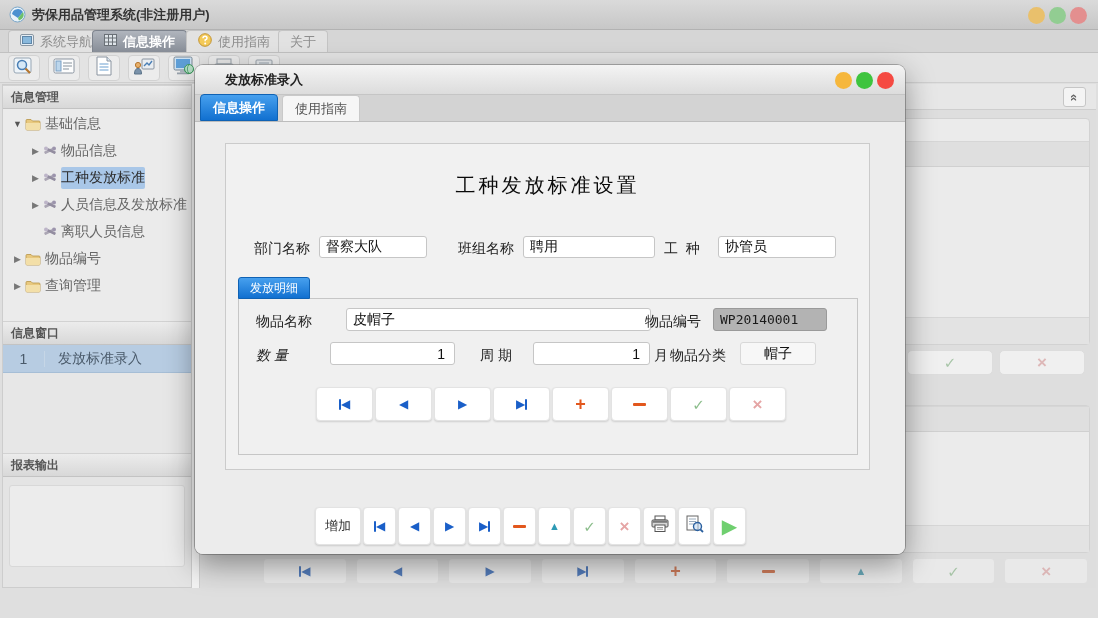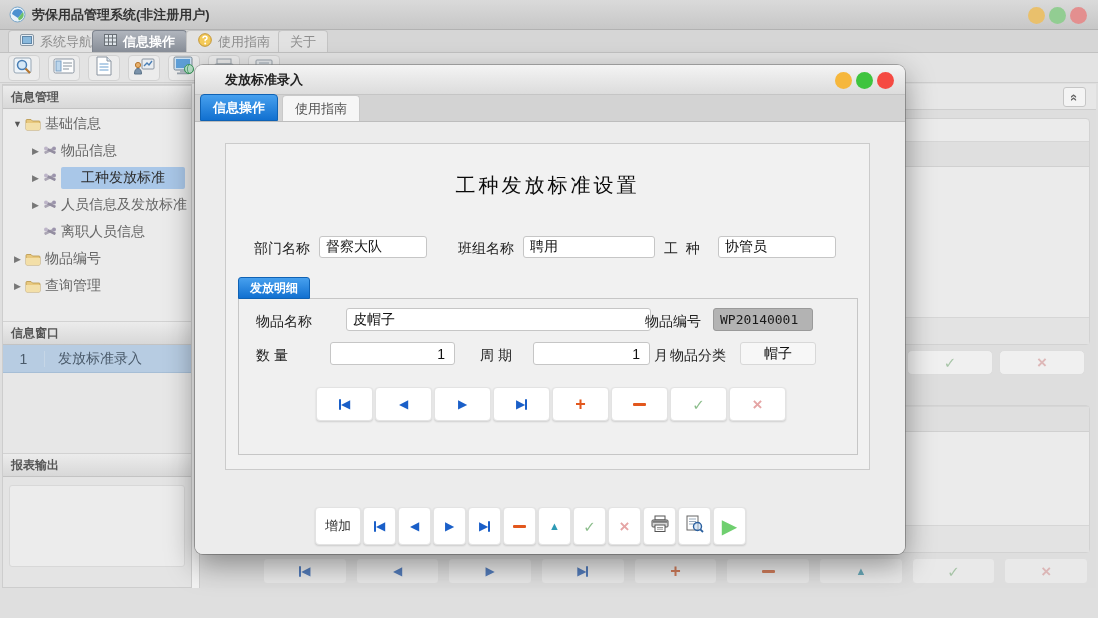--- a/index.html
+++ b/index.html
@@ -31,21 +31,21 @@
   
   .sidebar { position:absolute; left:2px; top:84px; width:190px; height:504px; background:#e4e4e4; border:1px solid #cdcdcd; }
   .sec-h { position:absolute; left:0; right:0; height:24px; background:linear-gradient(#ececec,#d8d8d8);
     border-top:1px solid #d2d2d2; border-bottom:1px solid #c3c3c3; font-size:12px; font-weight:bold; color:#555;
     line-height:23px; padding-left:8px; }
   .tree { position:absolute; left:0; right:0; top:24px; height:212px; background:#ebebeb; }
   .titem { position:absolute; left:0; right:2px; height:26px; display:flex; align-items:center; font-size:14px; color:#666; }
   .titem .arr { width:13px; font-size:9px; color:#777; text-align:center; flex:none; }
   .titem .ico { margin:0 4px 0 1px; flex:none; display:flex; }
   .titem .tl { white-space:nowrap; }
-  .titem.sel .tl { background:#a9c7e8; color:#2c2c2c; padding:2px 20px; border-radius:2px; }
+  .titem.sel .tl { background:#a9c7e8; color:#2c2c2c; padding:2px 0; border-radius:2px; }
   .ind0 { padding-left:8px; } .ind1 { padding-left:26px; }
   .winlist { position:absolute; left:0; right:0; top:260px; height:108px; background:#e7e7e7; }
   .wrow { display:flex; height:28px; align-items:center; background:#b7cce2; border-bottom:1px solid #a6bed6; font-size:14px; color:#4a5a6a; }
   .wrow .num { width:42px; text-align:center; border-right:1px solid #c6d6e6; }
   .wrow .wl { padding-left:13px; }
   .report-area { position:absolute; left:0; right:0; top:392px; bottom:0; background:#e4e4e4; }
   .report-inner { position:absolute; left:6px; right:6px; top:8px; height:82px; background:#ececec; border:1px solid #d8d8d8; border-radius:3px; }
 
   .splitter { position:absolute; left:192px; top:84px; width:8px; height:504px; background:#f3f3f3; border-right:1px solid #d0d0d0; }
 
@@ -87,21 +87,21 @@
   .fheading { position:absolute; left:0; right:0; top:28px; text-align:center; font-size:20px; color:#0a0a0a; letter-spacing:3px; }
   .lbl { position:absolute; font-size:14px; color:#222; white-space:pre; line-height:22px; }
   .inp { position:absolute; height:22px; background:#fff; border:1px solid #c6c6c6; border-radius:3px; font-size:14px;
     padding:0 6px; color:#111; font-family:"Liberation Sans","DejaVu Sans",sans-serif; }
   .inp.gray { background:#b3b3b3; border-color:#9a9a9a; color:#1a1a1a; font-family:"DejaVu Sans Mono",monospace; font-size:13px; height:23px; }
   .inp.right { text-align:right; padding-right:9px; height:23px; }
   .inp.center { text-align:center; background:#f7f7f7; border-color:#d8d8d8; height:23px; }
 
   .gbox { position:absolute; left:12px; top:133px; width:620px; height:178px; }
   .gb-tab { position:absolute; left:0; top:0; width:72px; height:22px; background:linear-gradient(#47a0ee,#1170d0);
-    border:1px solid #0f62b4; border-radius:3px 3px 0 0; color:#fff; font-size:12px; font-weight:bold;
+    border:1px solid #0f62b4; border-radius:3px 3px 0 0; color:#fff; font-size:12px; font-weight:normal;
     display:flex; align-items:center; justify-content:center; z-index:2; }
   .gb-body { position:absolute; left:0; top:21px; right:0; bottom:0; background:#f0f0f0; border:1px solid #c6c6c6; }
 
   .wbtn { background:#fff; border:1px solid #e3e3e3; border-radius:4px; box-shadow:0 1px 2px rgba(0,0,0,.14);
     display:flex; align-items:center; justify-content:center; }
   .gnav { position:absolute; left:78px; top:110px; display:flex; gap:2px; }
   .gnav .wbtn { width:57px; height:34px; }
 
   .d-toolbar { position:absolute; left:120px; top:442px; display:flex; gap:2px; }
   .d-toolbar .wbtn { width:33px; height:38px; }
@@ -419,23 +419,23 @@
         <span class="lbl" style="left:438px; top:93px;">工  种</span>
         <input class="inp" style="left: 492px; top: 92px; width: 118px;" value="协管员">
 
         <div class="gbox">
           <div class="gb-tab">发放明细</div>
           <div class="gb-body"></div>
 
           <span class="lbl" style="left:18px; top:33px;">物品名称</span>
           <input class="inp" style="left: 86px; top: 31px; width: 305px; height: 23px; margin-left: 22px;" value="皮帽子">
           <span class="lbl" style="left:407px; top:33px;">物品编号</span>
-          <input class="inp gray" style="left: 475px; top: 31px; width: 100px;" value="WP20140001">
-
-          <span class="lbl" style="left:18px; top:67px;">数 量</span>
+          <input class="inp gray" style="left: 475px; top: 31px; width: 114px;" value="WP20140001">
+
+          <span class="lbl" style="left:18px; top:67px;font-style:italic;">数 量</span>
           <input class="inp right" style="left: 92px; top: 65px; width: 125px;" value="1">
           <span class="lbl" style="left:242px; top:67px;">周 期</span>
           <input class="inp right" style="left: 295px; top: 65px; width: 117px;" value="1">
           <span class="lbl" style="left:416px; top:67px;">月</span>
           <span class="lbl" style="left:432px; top:67px;">物品分类</span>
           <input class="inp center" style="left: 502px; top: 65px; width: 76px;" value="帽子">
 
           <div class="gnav">
             <div class="wbtn">
                 <span class="gi">

